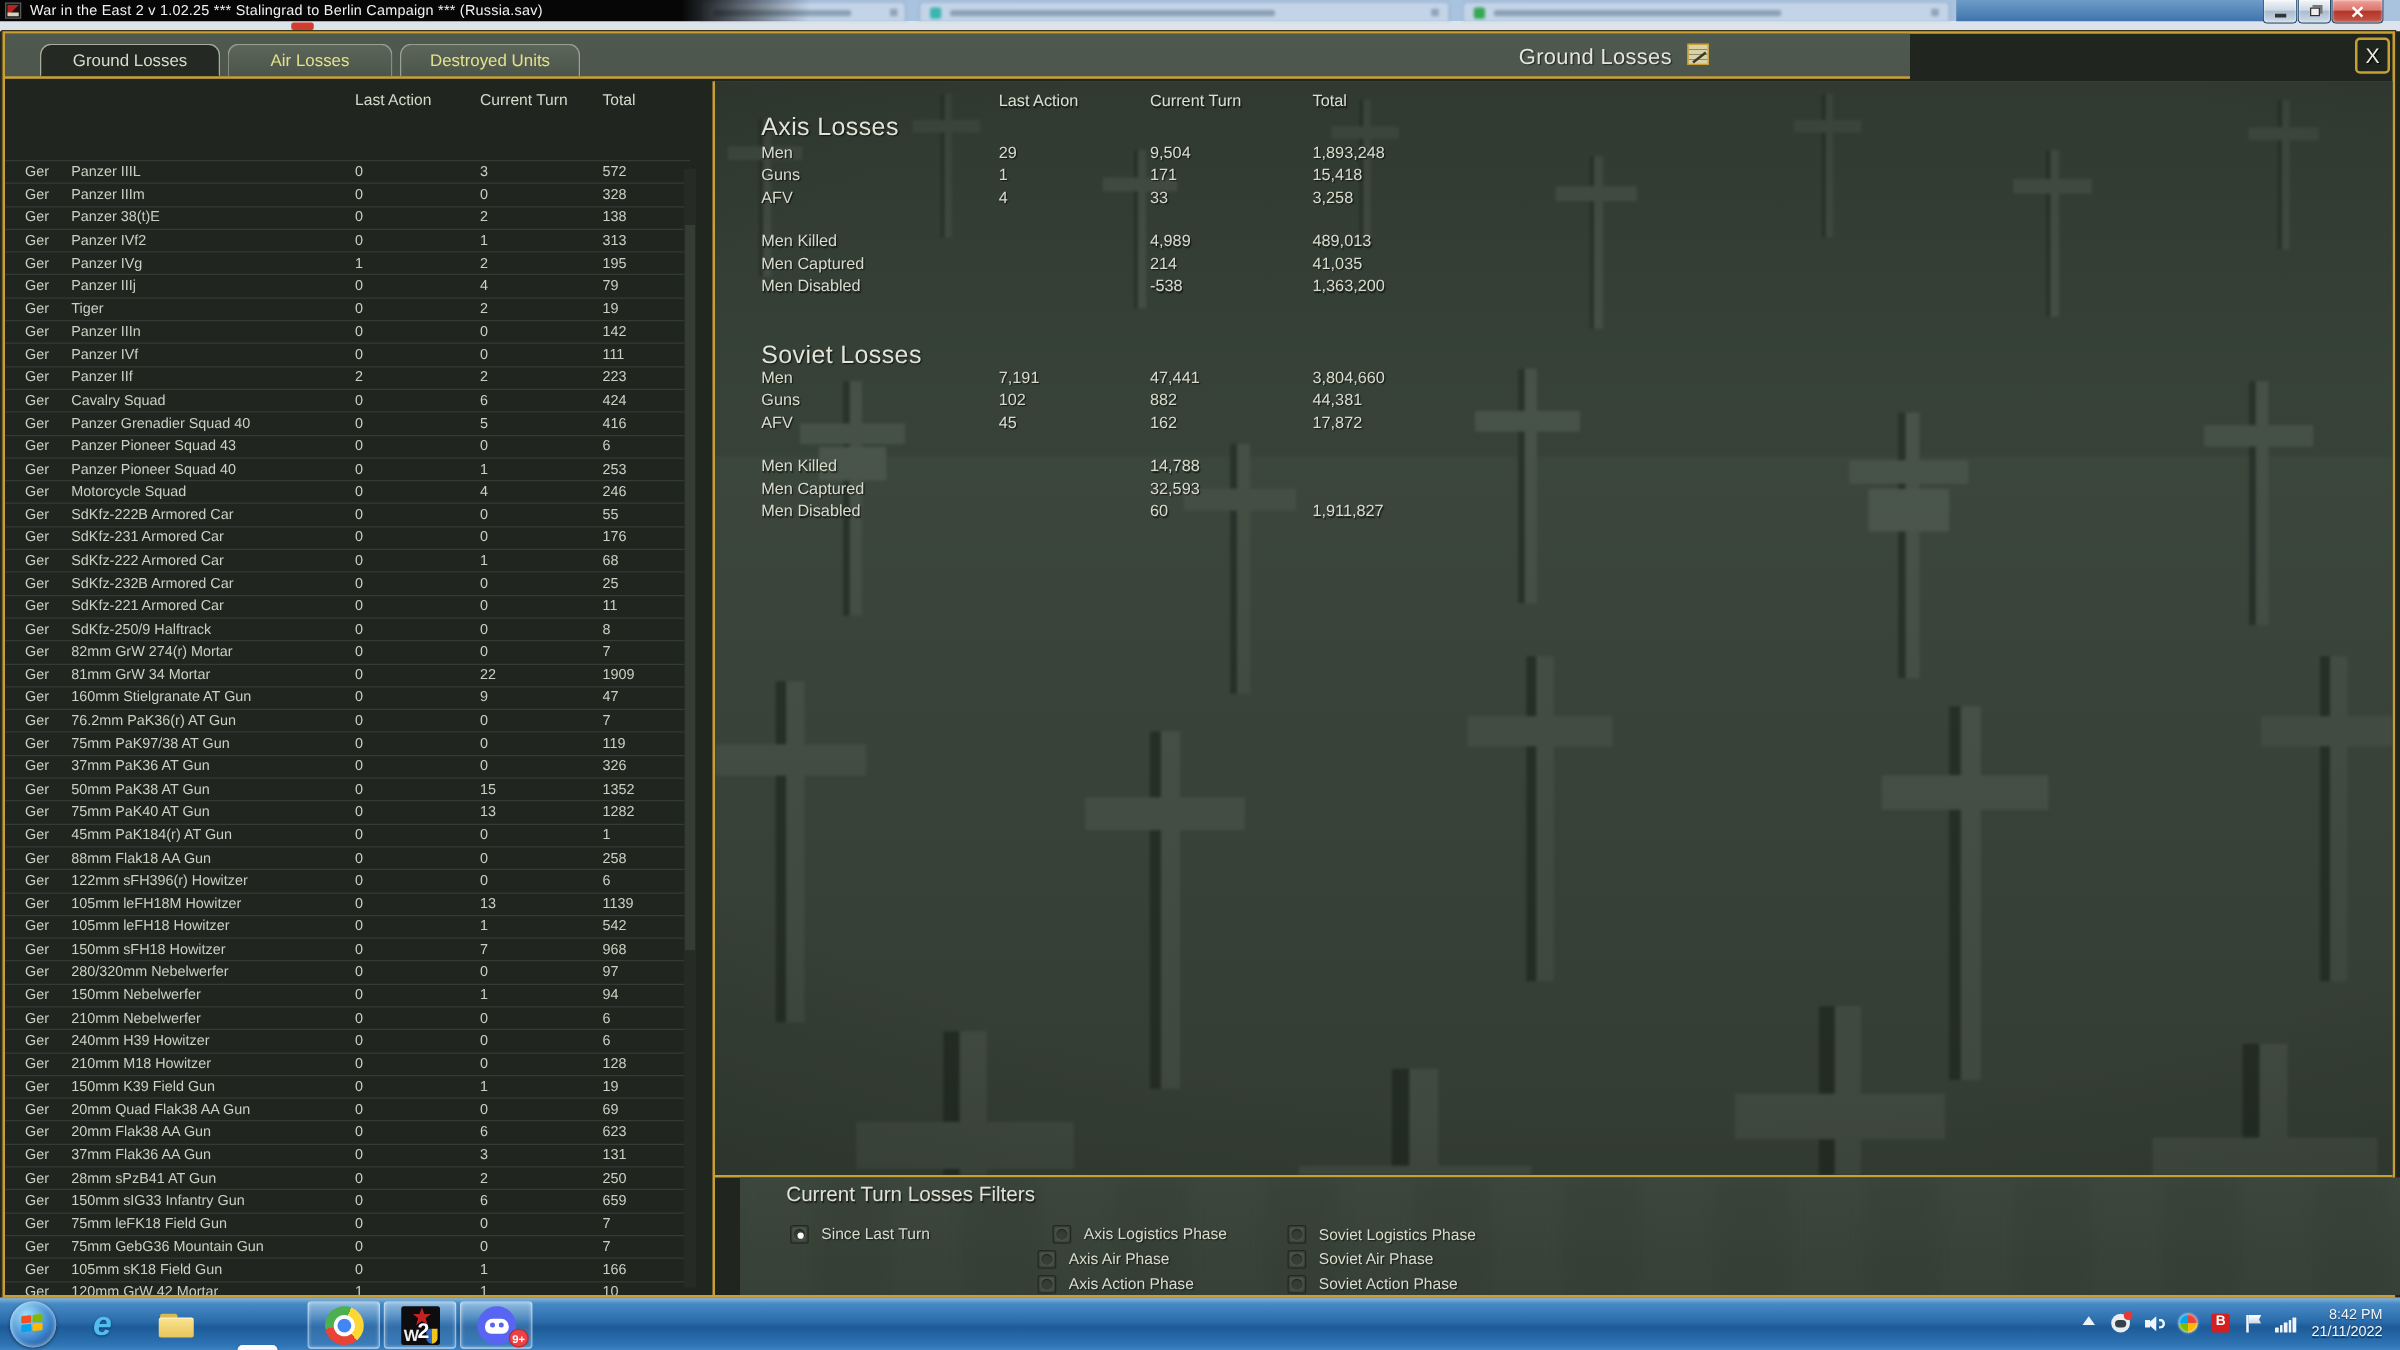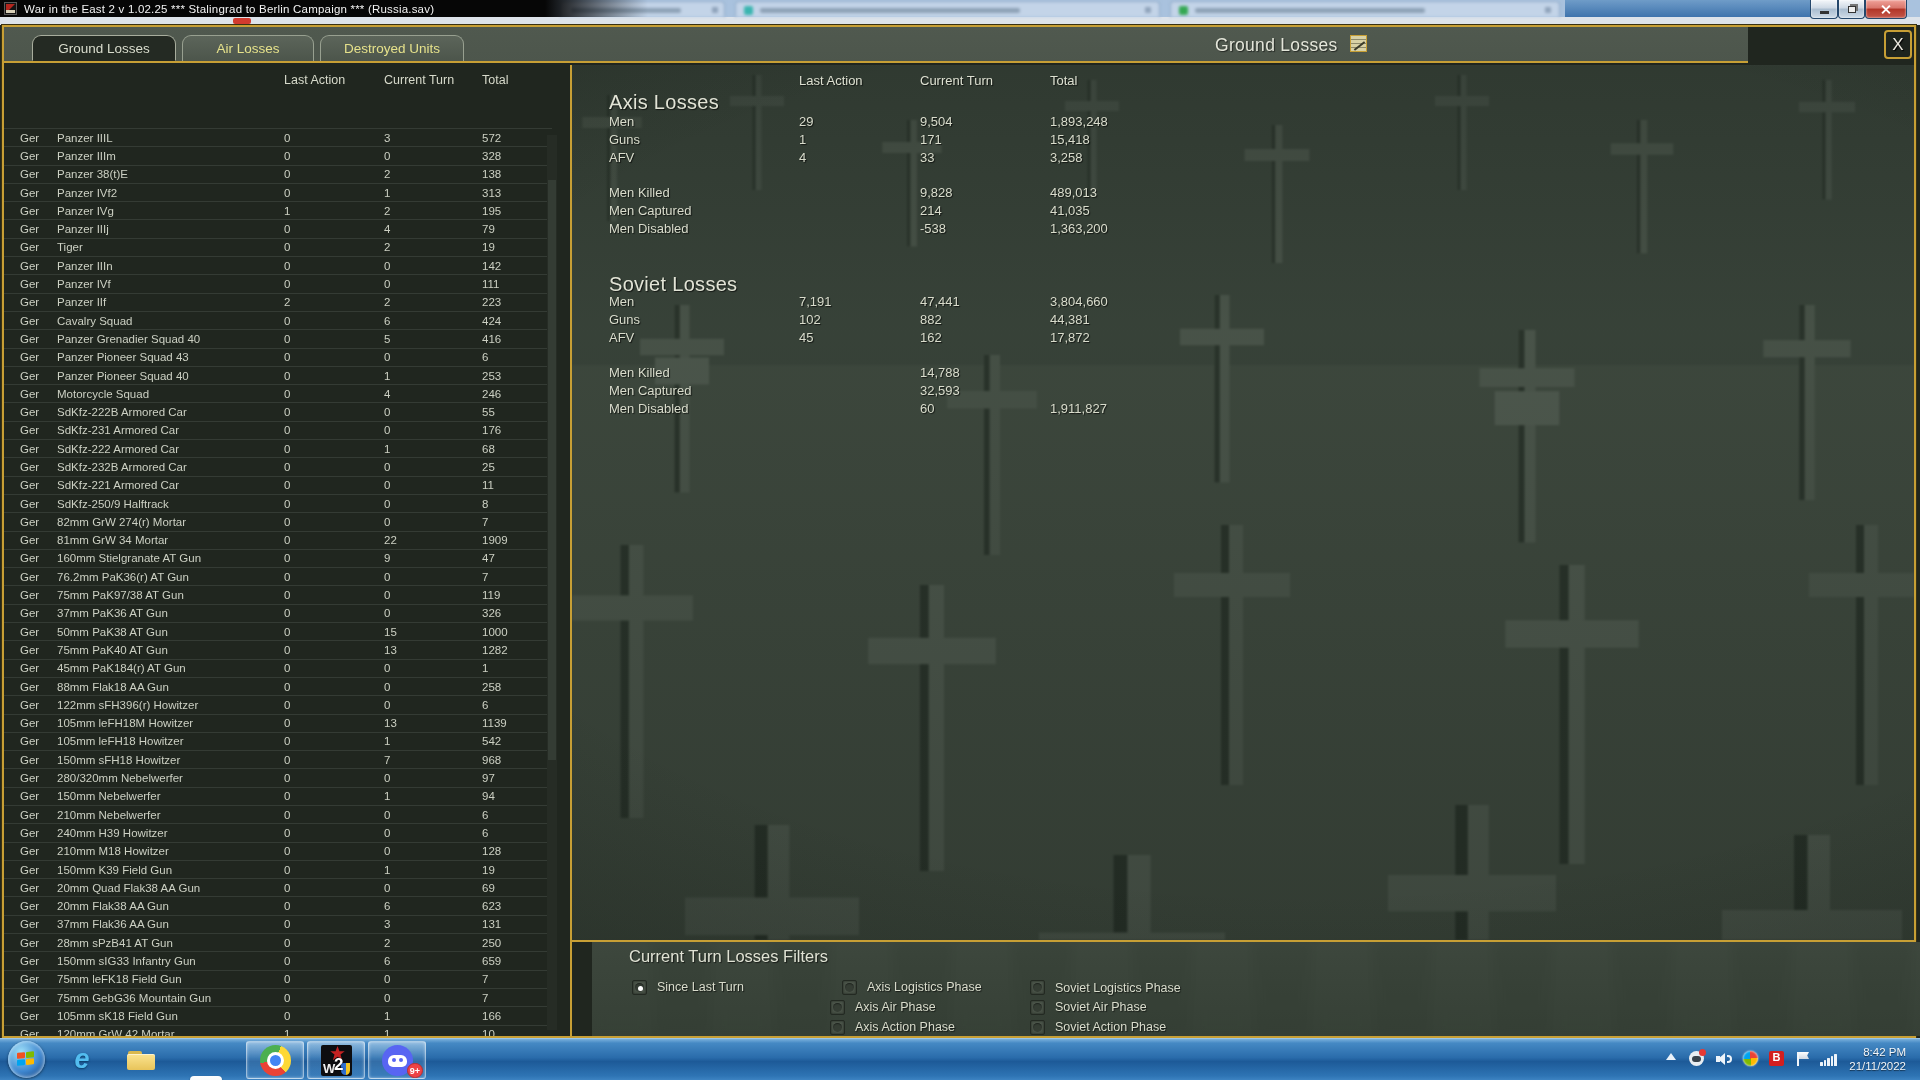--- a/index.html
+++ b/index.html
@@ -39,21 +39,21 @@
   .app-icon{position:relative;width:13px;height:13px;margin:0 7px 0 4px;background:#141414;border:1px solid #5a5a5a;overflow:hidden;}
   .app-icon::before{content:"";position:absolute;left:1px;top:1px;border-left:9px solid #b3261e;border-bottom:9px solid transparent;}
   .app-icon::after{content:"";position:absolute;left:1px;bottom:1px;width:9px;height:3px;background:#d8d0b8;}
   .tb-title{font-size:11.5px;letter-spacing:.2px;white-space:nowrap;}
 
   
   .gwindow{position:absolute;left:2px;top:25px;width:1914px;height:1013px;
     border:2px solid #c79f35;box-shadow:0 0 0 1px #3a3212;background:#20261f;}
 
   
-  .tabstrip{position:absolute;left:0;top:0;width:1744px;height:36px;
+  .tabstrip{position:absolute;left:0;top:0;width:1524px;height:36px;
     background:linear-gradient(#59625740,#0000),#4d564c;border-bottom:2px solid #c79f35;}
   .gtab{position:absolute;bottom:0;height:26px;border-radius:9px 9px 0 0;
     display:flex;align-items:center;justify-content:center;font-size:13.5px;cursor:pointer;}
   .gtab.inactive{background:linear-gradient(#5c655a,#4c554b);border:1px solid #98a090;border-bottom:none;color:#e5e18b;}
   .gtab.active{background:#242a23;border:1px solid #a8ad9d;border-bottom:1px solid #242a23;color:#d9dccd;}
   .tab-1{left:28px;width:144px;} .tab-2{left:178px;width:132px;} .tab-3{left:316px;width:144px;}
 
   .win-title{position:absolute;left:1211px;top:8px;font-size:17.5px;color:#e4e6da;
     text-shadow:1px 1px 1px rgba(0,0,0,.55);letter-spacing:.3px;}
   .export-icon{position:absolute;left:1346px;top:8px;width:17px;height:17px;border:1px solid #c79f35;
@@ -420,21 +420,21 @@
             <span>37mm PaK36 AT Gun</span>
             <span>0</span>
             <span>0</span>
             <span>326</span>
           </div>
           <div class="ltr-row unit-row">
             <span>Ger</span>
             <span>50mm PaK38 AT Gun</span>
             <span>0</span>
             <span>15</span>
-            <span>1000</span>
+            <span>1352</span>
           </div>
           <div class="ltr-row unit-row">
             <span>Ger</span>
             <span>75mm PaK40 AT Gun</span>
             <span>0</span>
             <span>13</span>
             <span>1282</span>
           </div>
           <div class="ltr-row unit-row">
             <span>Ger</span>
@@ -740,21 +740,21 @@
               <span>AFV</span>
               <span>4</span>
               <span>33</span>
               <span>3,258</span>
             </div>
           </div>
         <div class="loss-rows" style="top:118px;">
             <div class="loss-row">
               <span>Men Killed</span>
               <span></span>
-              <span>9,828</span>
+              <span>4,989</span>
               <span>489,013</span>
             </div>
             <div class="loss-row">
               <span>Men Captured</span>
               <span></span>
               <span>214</span>
               <span>41,035</span>
             </div>
             <div class="loss-row">
               <span>Men Disabled</span>

